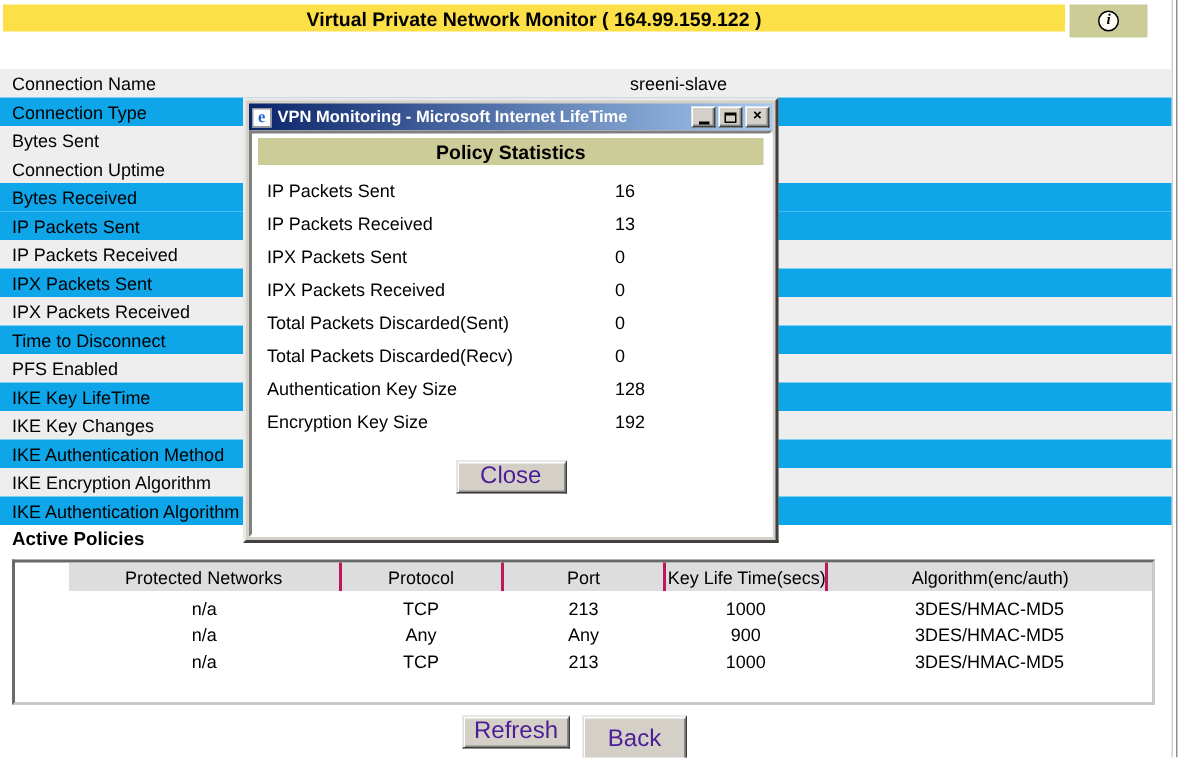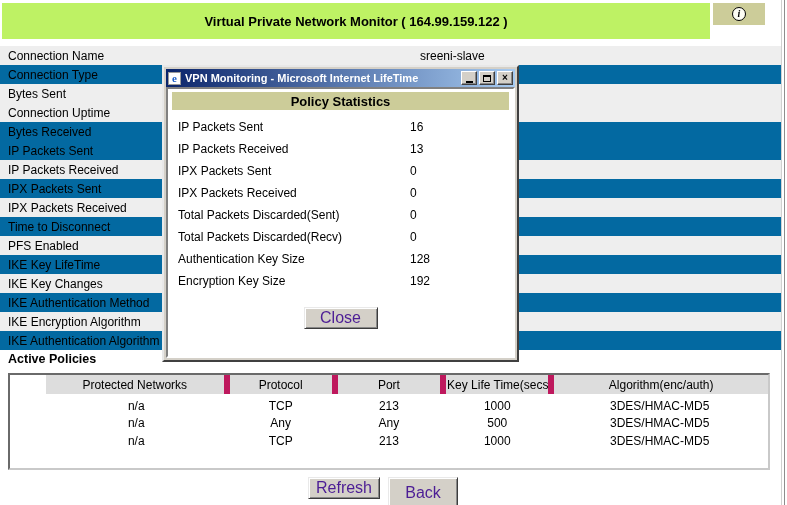--- a/index.html
+++ b/index.html
@@ -4,56 +4,56 @@
 <style>
   * { box-sizing: border-box; }
   html,body { margin:0; padding:0; }
   body {
     width:787px; height:505px; position:relative; overflow:hidden;
     background:#ffffff; color:#000;
     font-family:"Liberation Sans", sans-serif; font-size:12px;
   }
   
   .page-title {
-    position:absolute; left:2px; top:3px; width:708px; height:36px;
-    background:#bef264; display:flex; align-items:center; justify-content:center;
+    position:absolute; left:2px; top:3px; width:708px; height:18px;
+    background:#fde047; display:flex; align-items:center; justify-content:center;
     font-weight:bold; font-size:13px;
   }
   .info-cell {
     position:absolute; left:713px; top:3px; width:52px; height:22px;
     background:#CCCC99; display:flex; align-items:center; justify-content:center;
   }
   .info-icon {
     width:14px; height:14px; border:1px solid #000; border-radius:50%;
     background:#fdfdf5; display:flex; align-items:center; justify-content:center;
     font-family:"Liberation Serif", serif; font-style:italic; font-weight:bold;
     font-size:10px; line-height:1; cursor:pointer;
   }
   .right-edge {
     position:absolute; left:781px; top:0; width:4px; height:505px;
     border-left:1px solid #d0d0d0; border-right:1px solid #8e8e8e; background:#fff;
   }
   
   #conn-rows { position:absolute; left:0; top:46px; width:781px; }
-  .conn-row { height:19px; display:flex; align-items:center; background:#0369a1; }
+  .conn-row { height:19px; display:flex; align-items:center; background:#0ea5e9; }
   .conn-row.stripe { background:#EEEEEE; }
   .conn-row .lbl { padding-left:8px; width:420px; white-space:nowrap; }
   .conn-row .val { white-space:nowrap; }
   
   .policies-heading { position:absolute; left:8px; top:352px; font-weight:bold; font-size:12.5px; }
   .policies-box {
     position:absolute; left:8px; top:373px; width:762px; height:97px; background:#fff;
     border:2px solid; border-color:#6a6a6a #c9c9c9 #c9c9c9 #6a6a6a;padding-left:36px;
   }
   .policies-box table { width:100%; border-collapse:collapse; table-layout:fixed; font-size:12px; }
   .policies-box thead th {
     background:#DDDDDD; font-weight:normal; height:19px; text-align:center;
     white-space:nowrap; overflow:hidden;
   }
-  .policies-box thead th + th { border-left:6px solid #be185d; }
+  .policies-box thead th + th { border-left:2px solid #be185d; }
   .policies-box tbody td { text-align:center; height:18px; white-space:nowrap; }
   .policies-box tbody tr:first-child td { padding-top:5px; }
   
   .btn3d {
     background:#d4d0c8; color:#4c1d95; font-family:"Liberation Sans", sans-serif; font-size:16px;
     border:1px solid; border-color:#e9e9e9 #3c3c3c #3c3c3c #e9e9e9;
     box-shadow: inset 1px 1px 0 #ffffff, inset -1px -1px 0 #888888;
     display:flex; align-items:center; justify-content:center; cursor:pointer;
   }
   .refresh-btn { position:absolute; left:308px; top:477px; width:72px; height:22px; }
@@ -199,21 +199,21 @@
           <td>n/a</td>
           <td>TCP</td>
           <td>213</td>
           <td>1000</td>
           <td>3DES/HMAC-MD5</td>
         </tr>
         <tr>
           <td>n/a</td>
           <td>Any</td>
           <td>Any</td>
-          <td>500</td>
+          <td>900</td>
           <td>3DES/HMAC-MD5</td>
         </tr>
         <tr>
           <td>n/a</td>
           <td>TCP</td>
           <td>213</td>
           <td>1000</td>
           <td>3DES/HMAC-MD5</td>
         </tr>
       </tbody>

